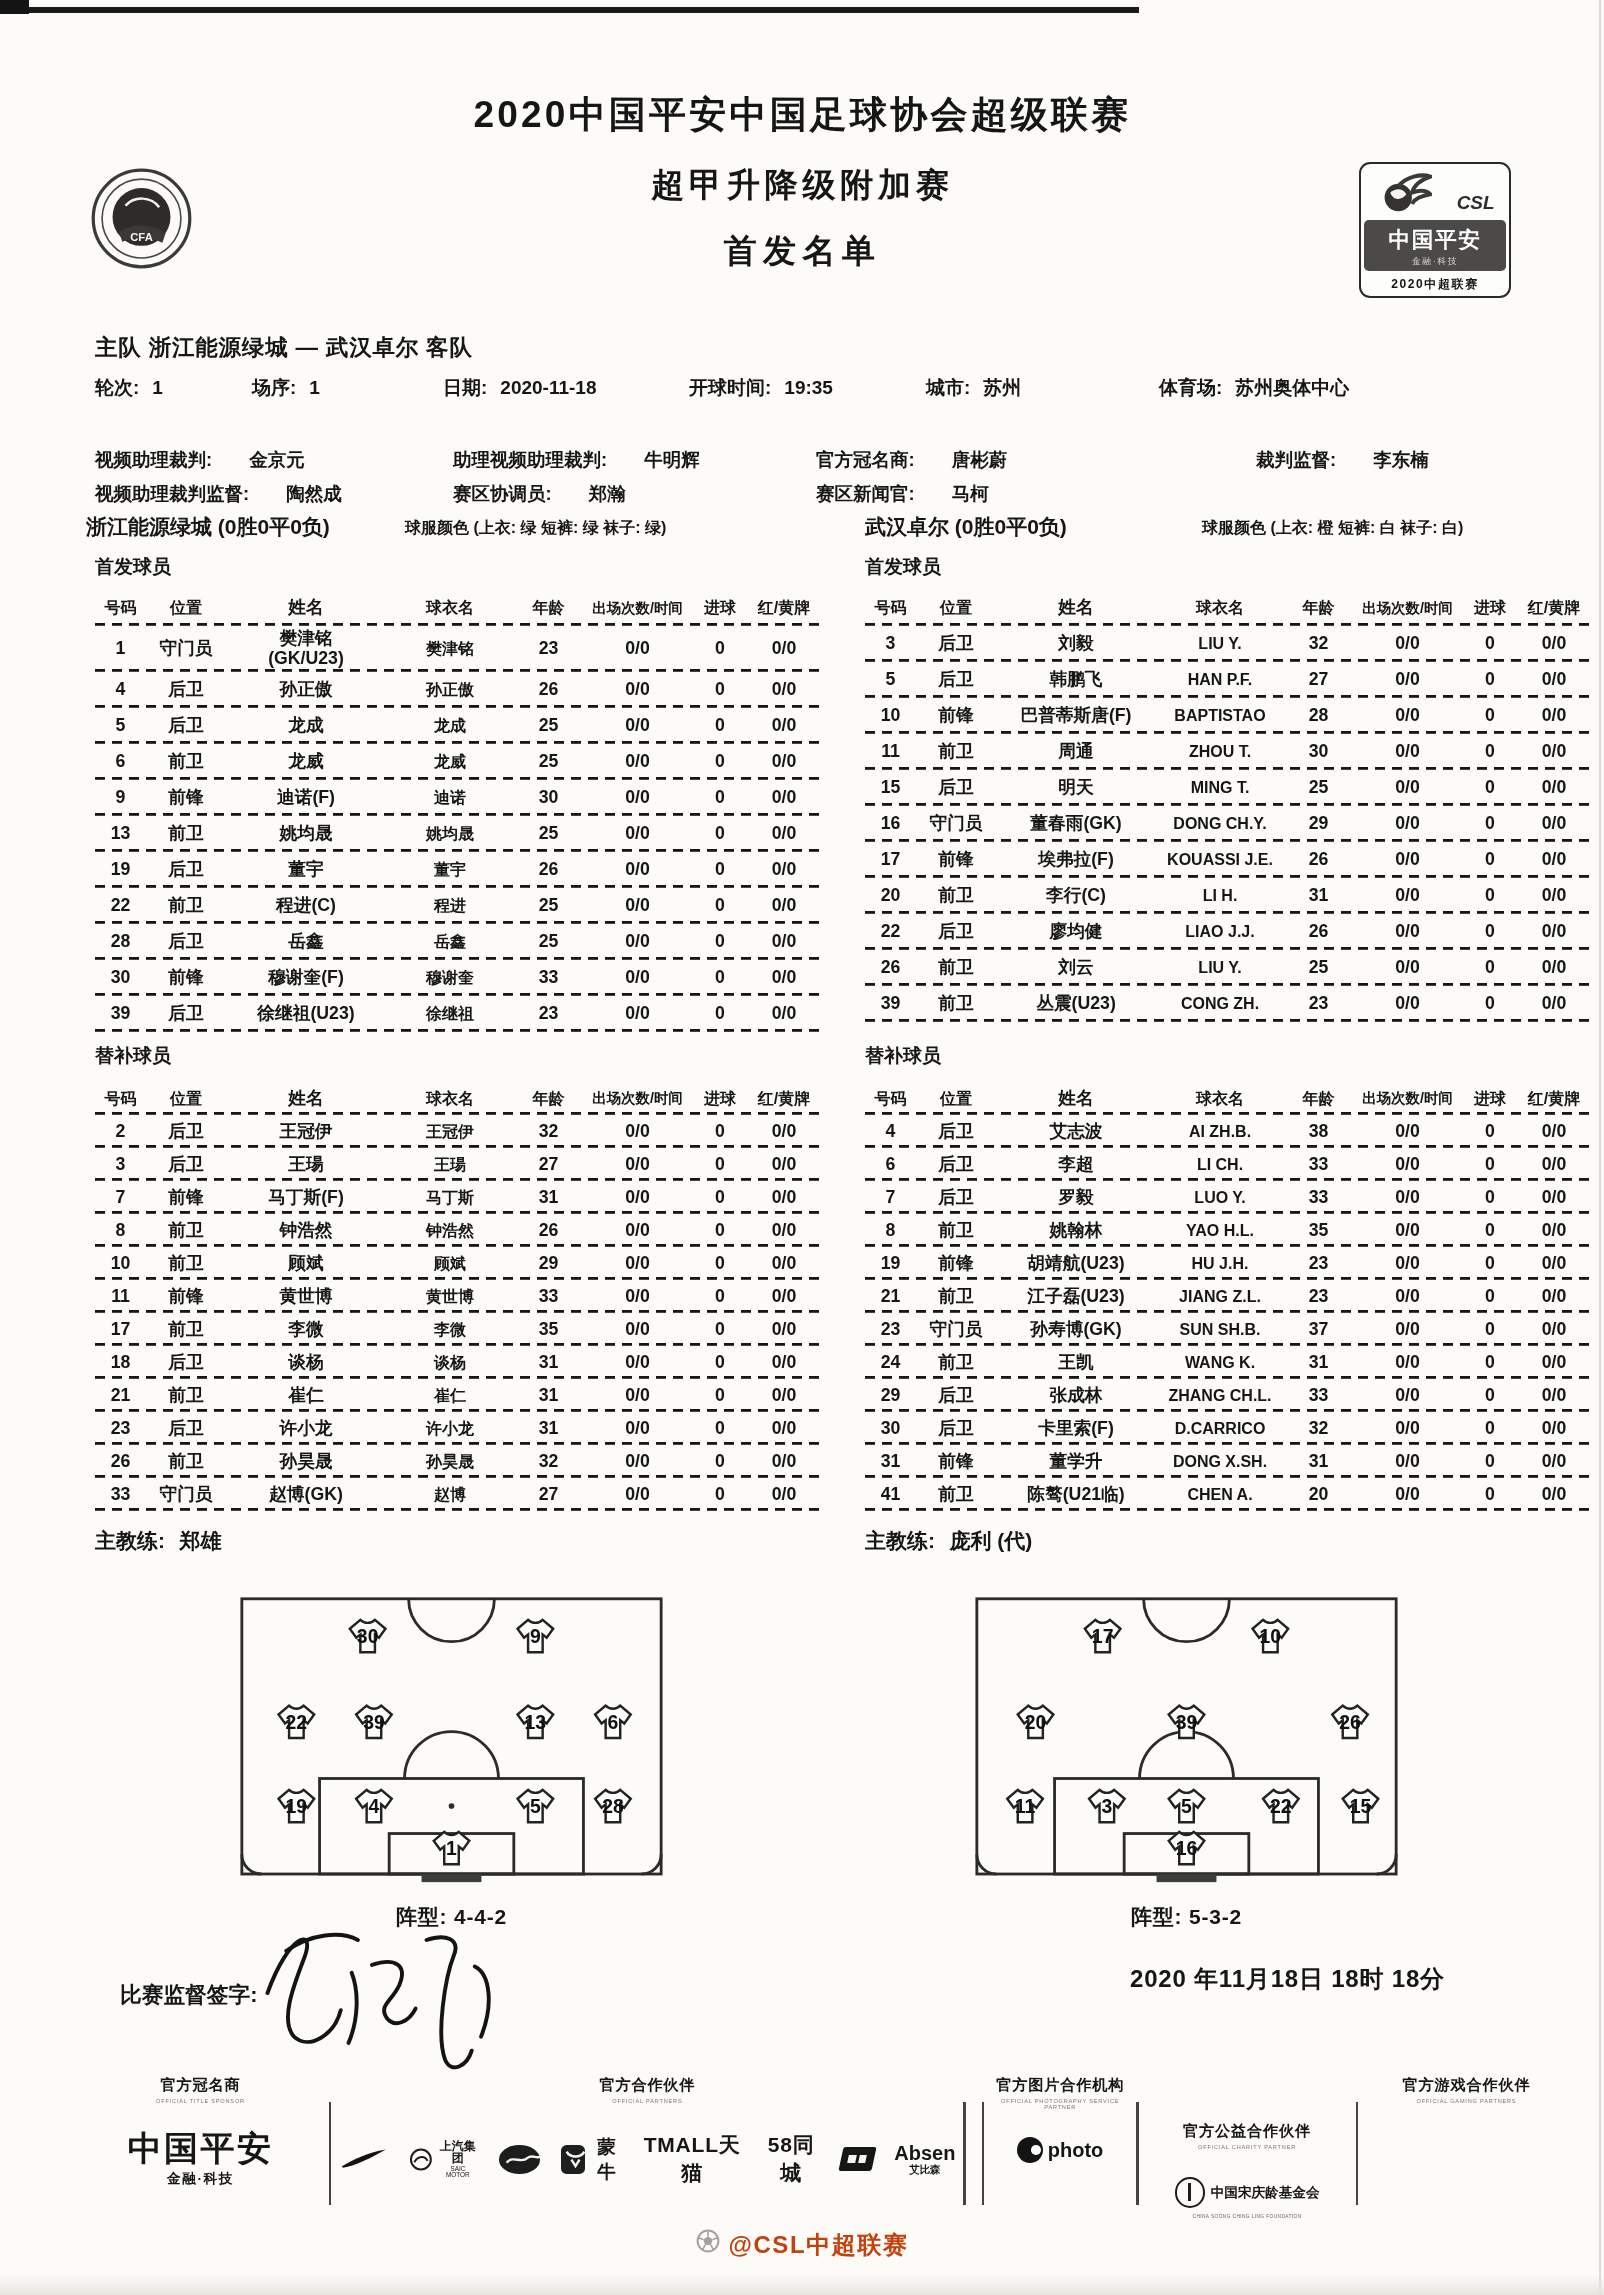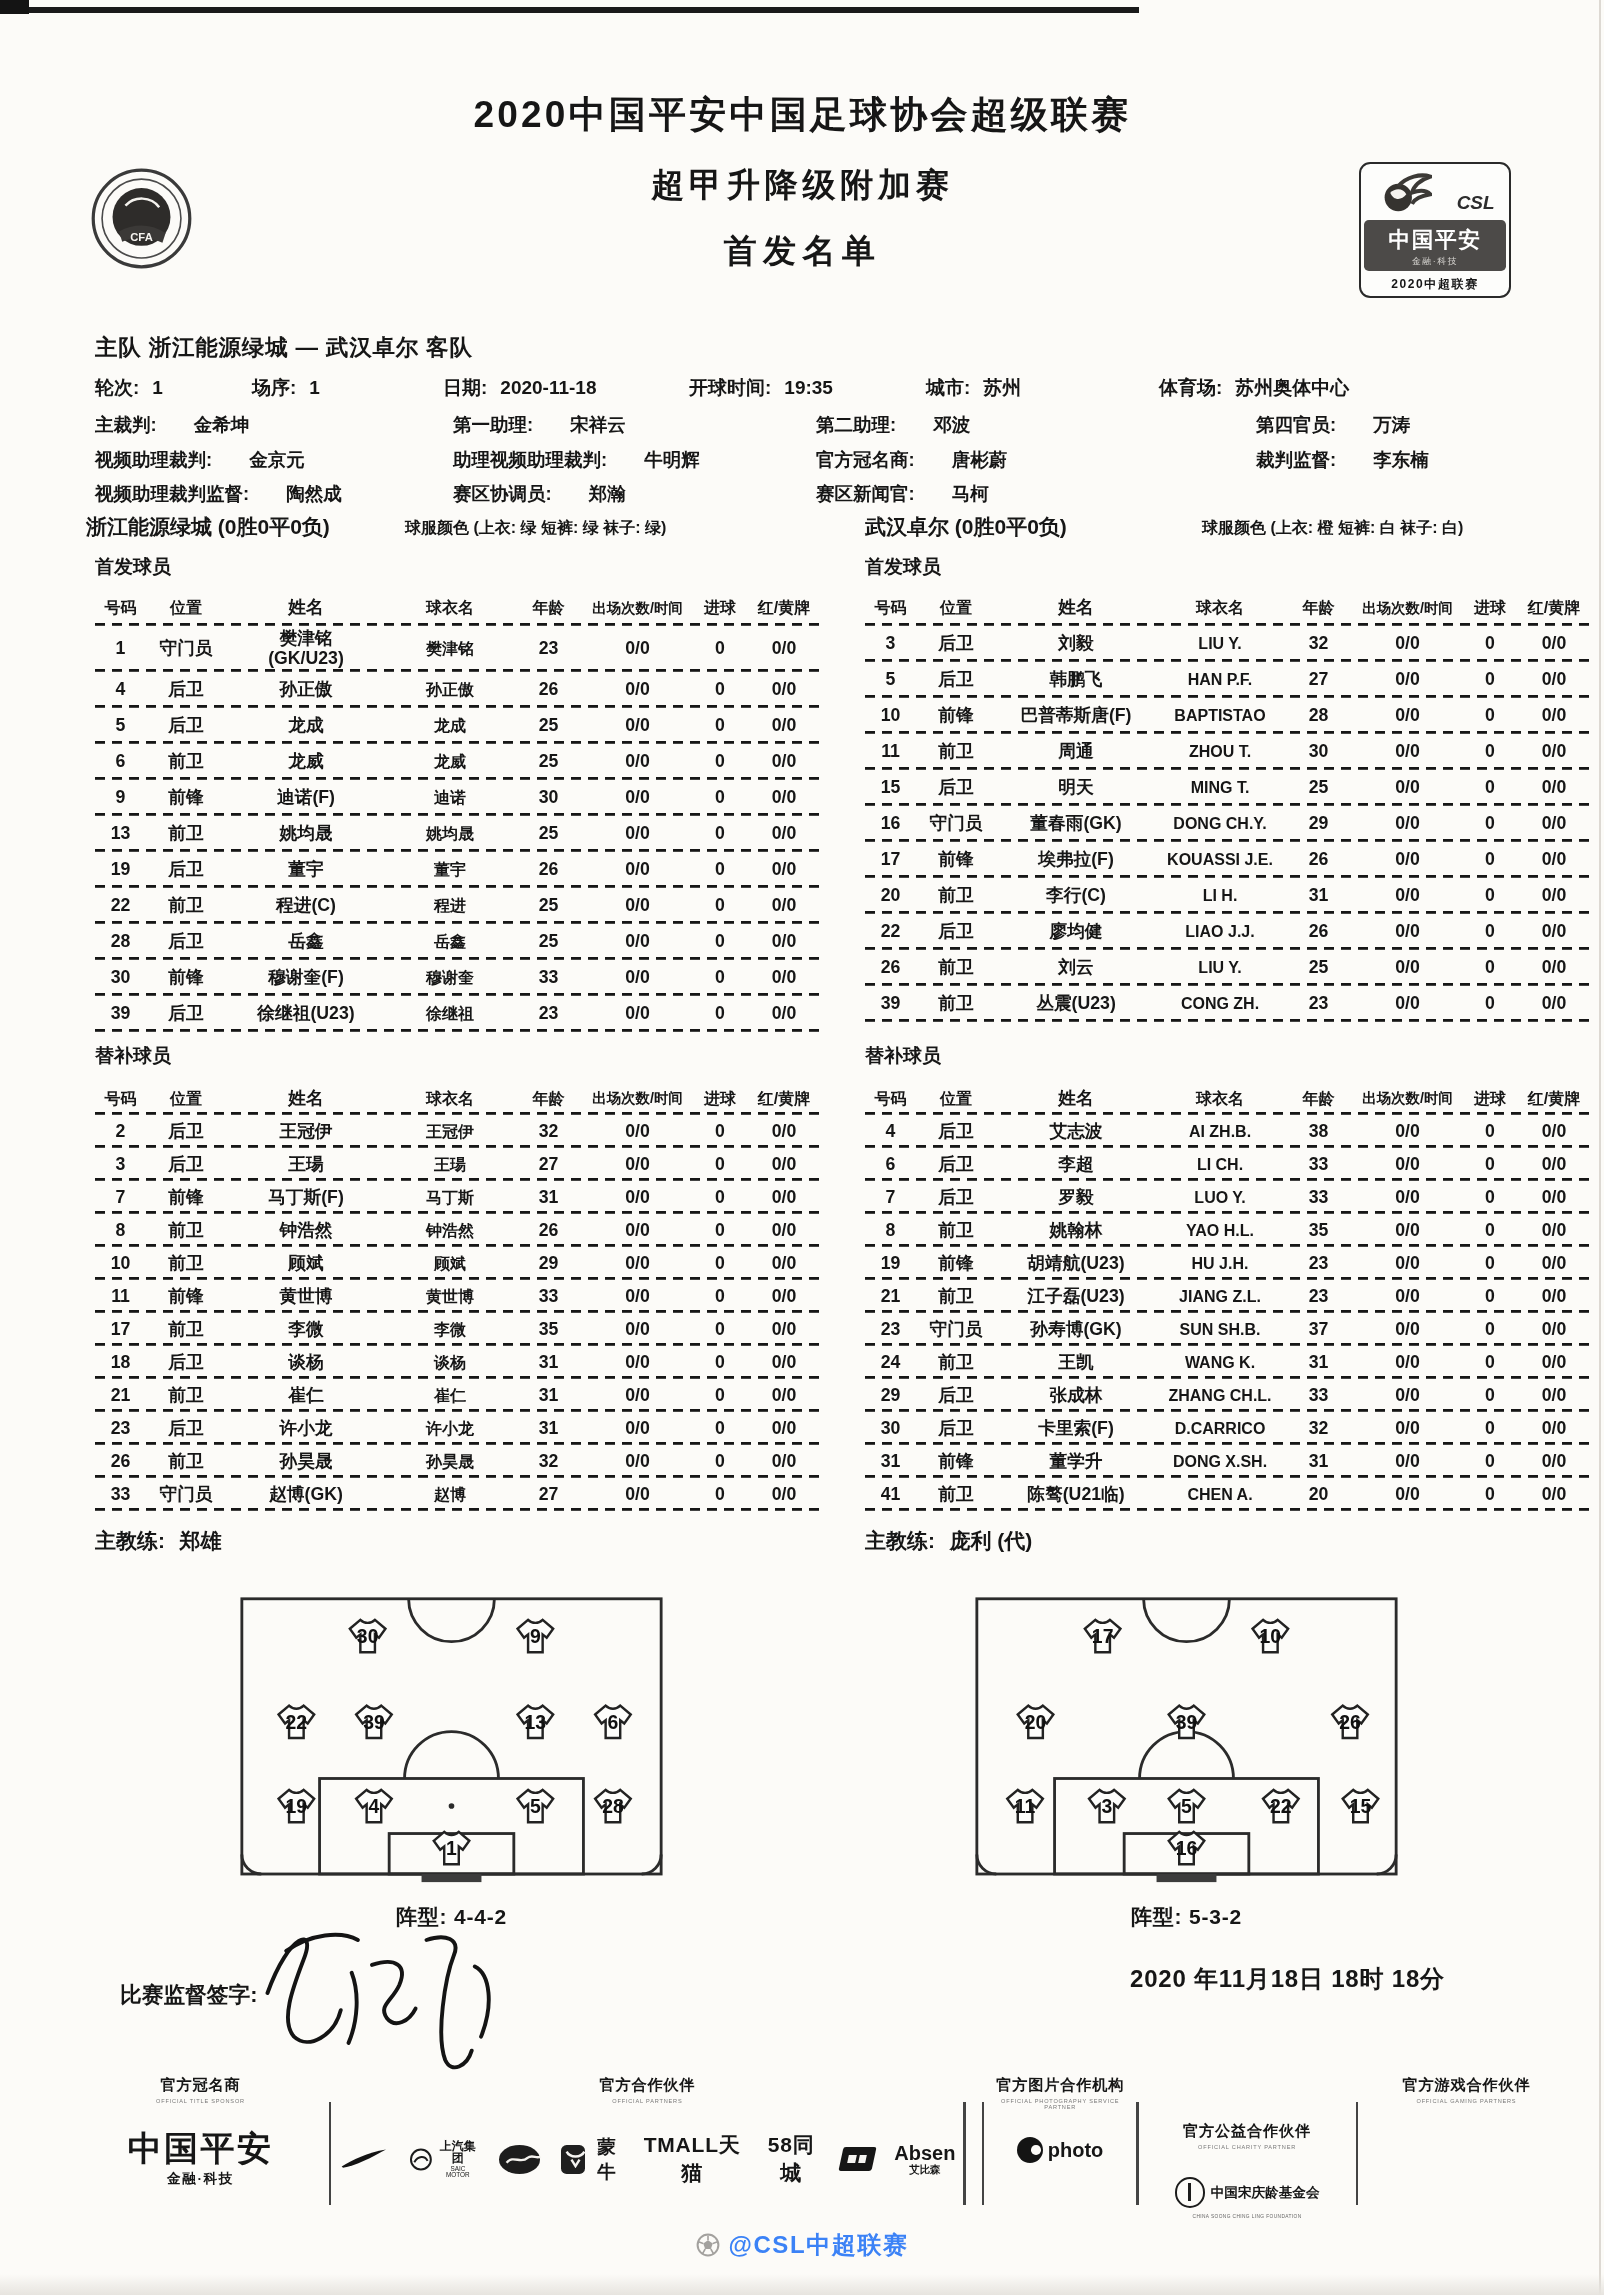--- a/index.html
+++ b/index.html
@@ -88,21 +88,21 @@
   .ring-logo::after{content:"";position:absolute;left:3.2px;top:4.8px;width:11.2px;height:11.2px;border-radius:50%;background:#1c1c1c;}
   .tiao-text{font-size:17px;font-weight:700;margin-left:6.4px;}
   .ic-circle{width:26px;height:26px;border-radius:50%;background:#141414;position:relative;}
   .ic-circle::after{content:"";position:absolute;right:2.4px;top:8px;width:9.6px;height:9.6px;border-radius:50%;background:#fcfbf8;}
   .ic-text{font-size:20px;font-weight:600;margin-left:4.8px;}
   .scl-circle{width:30.5px;height:30.5px;border-radius:50%;border:2.4px solid #1c1c1c;box-sizing:border-box;position:relative;}
   .scl-circle::after{content:"";position:absolute;left:11.2px;top:4px;width:3.2px;height:17.7px;background:#1c1c1c;}
   .scl-text{font-size:13.6px;font-weight:700;margin-left:5.6px;}
   .scl-sub{font-size:4.8px;color:#666;margin-top:3.2px;letter-spacing:0.4px;}
   
-  .footer{position:absolute;left:0;top:2229px;width:100%;display:flex;justify-content:center;align-items:center;gap:8px;color:#3b82f6;}
+  .footer{position:absolute;left:0;top:2229px;width:100%;display:flex;justify-content:center;gap:8px;color:#c2410c;}
   .footer .wm-text{font-size:24px;font-weight:600;letter-spacing:1.6px;}
 </style>
 </head>
 <body>
 
 <div id="page">
   <div class="artifact-bar"></div>
   <div class="artifact-corner"></div>
   <div class="edge-line"></div>
   <div class="bottom-shade"></div>
@@ -141,26 +141,20 @@
   </div>
 
   <div class="match-line">主队 浙江能源绿城 — 武汉卓尔 客队</div>
   <div class="info-row">
       <div class="pair"><span class="p-label">轮次:</span><span class="p-value">1</span></div>
       <div class="pair"><span class="p-label">场序:</span><span class="p-value">1</span></div>
       <div class="pair"><span class="p-label">日期:</span><span class="p-value">2020-11-18</span></div>
       <div class="pair"><span class="p-label">开球时间:</span><span class="p-value">19:35</span></div>
       <div class="pair"><span class="p-label">城市:</span><span class="p-value">苏州</span></div>
       <div class="pair"><span class="p-label">体育场:</span><span class="p-value">苏州奥体中心</span></div>
-    </div>
-  <div class="officials off1">
-      <div class="pair"><span class="p-label">主裁判:</span><span class="p-value">金希坤</span></div>
-      <div class="pair"><span class="p-label">第一助理:</span><span class="p-value">宋祥云</span></div>
-      <div class="pair"><span class="p-label">第二助理:</span><span class="p-value">邓波</span></div>
-      <div class="pair"><span class="p-label">第四官员:</span><span class="p-value">万涛</span></div>
     </div>
   <div class="officials off2">
       <div class="pair"><span class="p-label">视频助理裁判:</span><span class="p-value">金京元</span></div>
       <div class="pair"><span class="p-label">助理视频助理裁判:</span><span class="p-value">牛明辉</span></div>
       <div class="pair"><span class="p-label">官方冠名商:</span><span class="p-value">唐彬蔚</span></div>
       <div class="pair"><span class="p-label">裁判监督:</span><span class="p-value">李东楠</span></div>
     </div>
   <div class="officials off3">
       <div class="pair"><span class="p-label">视频助理裁判监督:</span><span class="p-value">陶然成</span></div>
       <div class="pair"><span class="p-label">赛区协调员:</span><span class="p-value">郑瀚</span></div>

